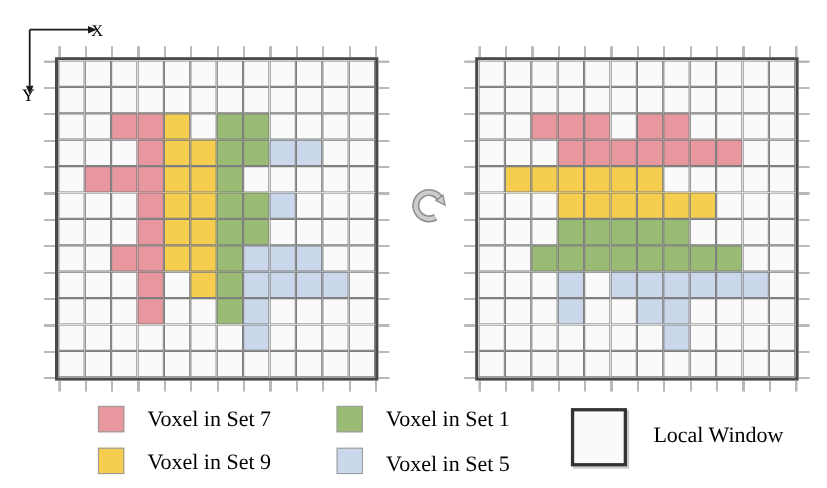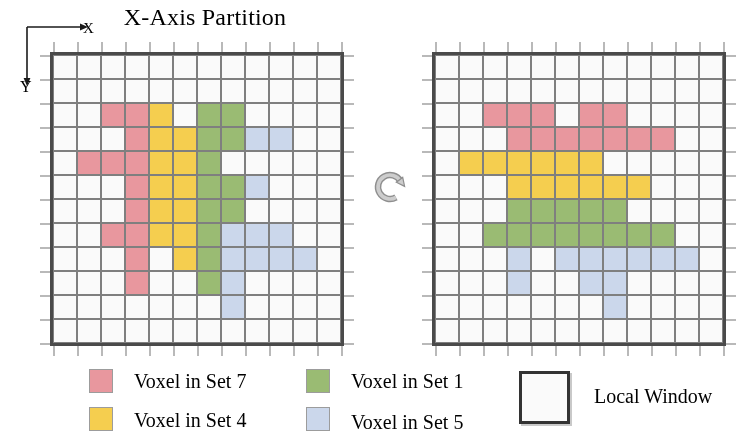--- a/index.html
+++ b/index.html
@@ -53,21 +53,20 @@
 
   <svg class="axis-svg" width="100" height="92" viewBox="0 0 100 92">
     <line x1="17" y1="19" x2="70" y2="19" stroke="#1a1a1a" stroke-width="1.6"></line>
     <polygon points="70,15.6 78,19 70,22.4" fill="#1a1a1a"></polygon>
     <line x1="17" y1="19" x2="17" y2="70" stroke="#1a1a1a" stroke-width="1.6"></line>
     <polygon points="13.6,70 17,78 20.4,70" fill="#1a1a1a"></polygon>
     <text x="73" y="25" font-size="15" font-family="Liberation Serif, serif">X</text>
     <text x="10" y="84" font-size="16" font-family="Liberation Serif, serif">Y</text>
   </svg>
 
-  <div class="title title-left">X-Axis Partition</div>
 
   <div class="grid-wrap grid-wrap-left">
     <div class="ticks ticks-top"></div>
     <div class="ticks ticks-bottom"></div>
     <div class="ticks ticks-left"></div>
     <div class="ticks ticks-right"></div>
     <div class="grid">
         <div class="cell" style="background: rgb(250, 250, 250);"></div>
         <div class="cell" style="background: rgb(250, 250, 250);"></div>
         <div class="cell" style="background: rgb(250, 250, 250);"></div>
@@ -372,21 +371,21 @@
         <div class="cell" style="background: rgb(250, 250, 250);"></div>
         <div class="cell" style="background: rgb(250, 250, 250);"></div>
       </div>
   </div>
 
   <div>
     <div class="swatch" style="left: 89px; top: 369px; background: rgb(232, 151, 158);"></div>
     <div class="legend-label" style="left:134px; top:370px;">Voxel in Set 7</div>
 
     <div class="swatch" style="left: 89px; top: 407px; background: rgb(245, 206, 79);"></div>
-    <div class="legend-label" style="left:134px; top:409px;">Voxel in Set 4</div>
+    <div class="legend-label" style="left:134px; top:409px;">Voxel in Set 9</div>
 
     <div class="swatch" style="left: 306px; top: 369px; background: rgb(154, 187, 115);"></div>
     <div class="legend-label" style="left:351px; top:370px;">Voxel in Set 1</div>
 
     <div class="swatch" style="left: 306px; top: 407px; background: rgb(203, 215, 235);"></div>
     <div class="legend-label" style="left:351px; top:411px;">Voxel in Set 5</div>
 
     <div class="window-box"></div>
     <div class="legend-label" style="left:594px; top:385px;">Local Window</div>
   </div>

